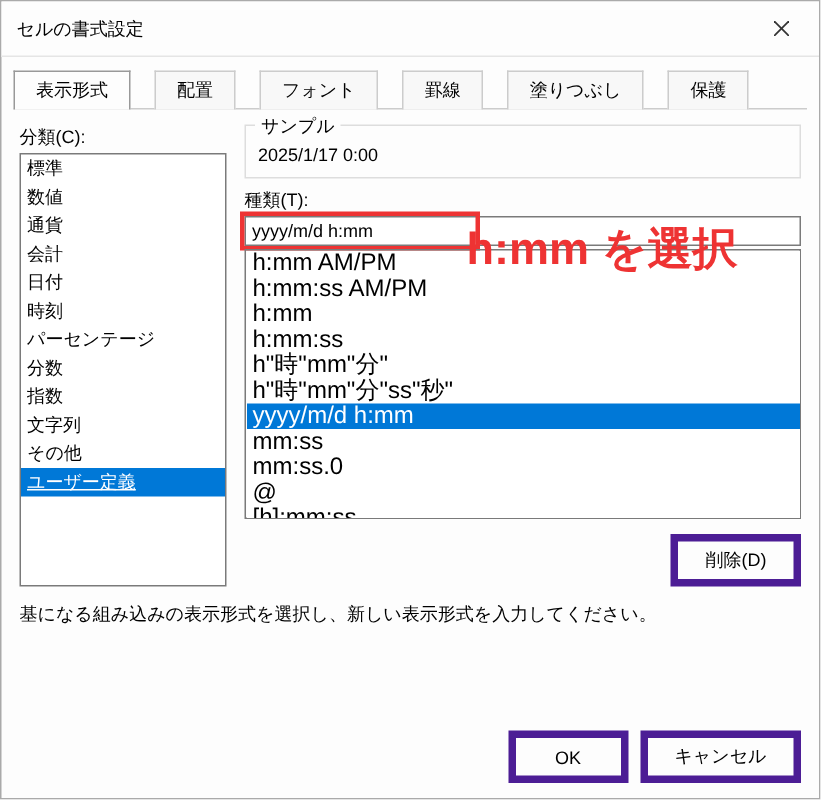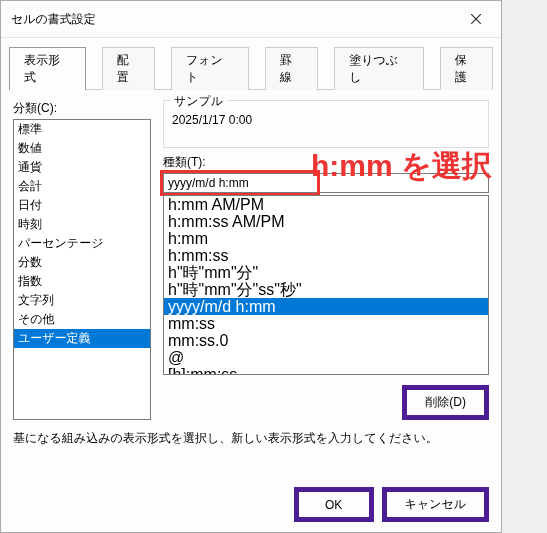--- a/index.html
+++ b/index.html
@@ -1,18 +1,18 @@
 <!DOCTYPE html>
 <html><head>
   <meta charset="utf-8">
   <style>
     * { box-sizing: border-box; margin: 0; padding: 0; }
     body { font-family: "Yu Gothic UI", "Meiryo", sans-serif; font-size: 12px; background: #f0f0f0; color: #000; }
     .dialog {
-      width: 502px; height: 533px; background: #fdfdfd; border: 1px solid #aaa;
+      width: 547px; height: 533px; background: #fdfdfd; border: 1px solid #aaa;
       display: flex; flex-direction: column; position: relative;
     }
     .titlebar {
       display: flex; align-items: center; justify-content: space-between;
       padding: 6px 8px 6px 10px; background: #fdfdfd; border-bottom: 1px solid #e5e5e5;
     }
     .close-btn { width: 34px; height: 24px; display: flex; align-items: center; justify-content: center; cursor: pointer; }
     .close-btn svg { width: 10px; height: 10px; }
     .tabs {
       display: flex; padding: 8px 8px 0 8px; gap: 16px;
@@ -31,26 +31,26 @@
       display: flex; gap: 12px;
     }
     .left-col {
       width: 138px; display: flex; flex-direction: column;
     }
     .label { margin-bottom: 2px; font-size: 12px; }
     .category-list {
       flex: 1; border: 1px solid #7a7a7a; background: #fff; height: 290px; overflow-y: auto; position: relative;
     }
     .cat-item { padding: 1px 4px; font-size: 12px; cursor: pointer; }
-    .cat-item.selected { background: #0078d7; color: #fff; }
+    .cat-item.selected { background: #0078d7; color: #fff; text-decoration: underline; }
     .right-col {
       flex: 1; display: flex; flex-direction: column;
     }
     .sample-box {
-      border: 1px solid #ddd; padding: 6px 8px 20px 8px; margin-bottom: 6px; position: relative;
+      border: 1px solid #ddd; padding: 6px 8px 8px 8px; margin-bottom: 6px; position: relative;
     }
     .sample-lbl { position: absolute; top: -8px; left: 6px; background: #fdfdfd; padding: 0 4px; font-size: 12px; }
     .sample-val { margin-top: 6px; font-size: 12px; }
     .type-label { margin-bottom: 2px; font-size: 12px; }
     .type-input {
       width: 100%; border: 1px solid #7a7a7a; padding: 2px 4px; font-size: 12px; font-family: inherit;
       margin-bottom: 2px; outline: none;
     }
     .type-input-wrap { position: relative; }
     .red-box {

